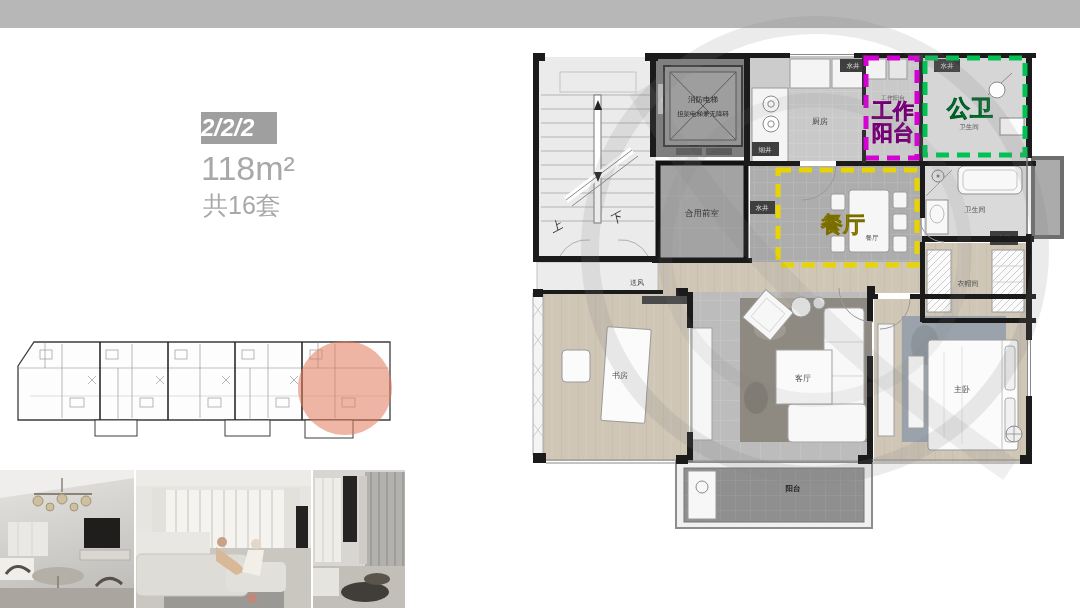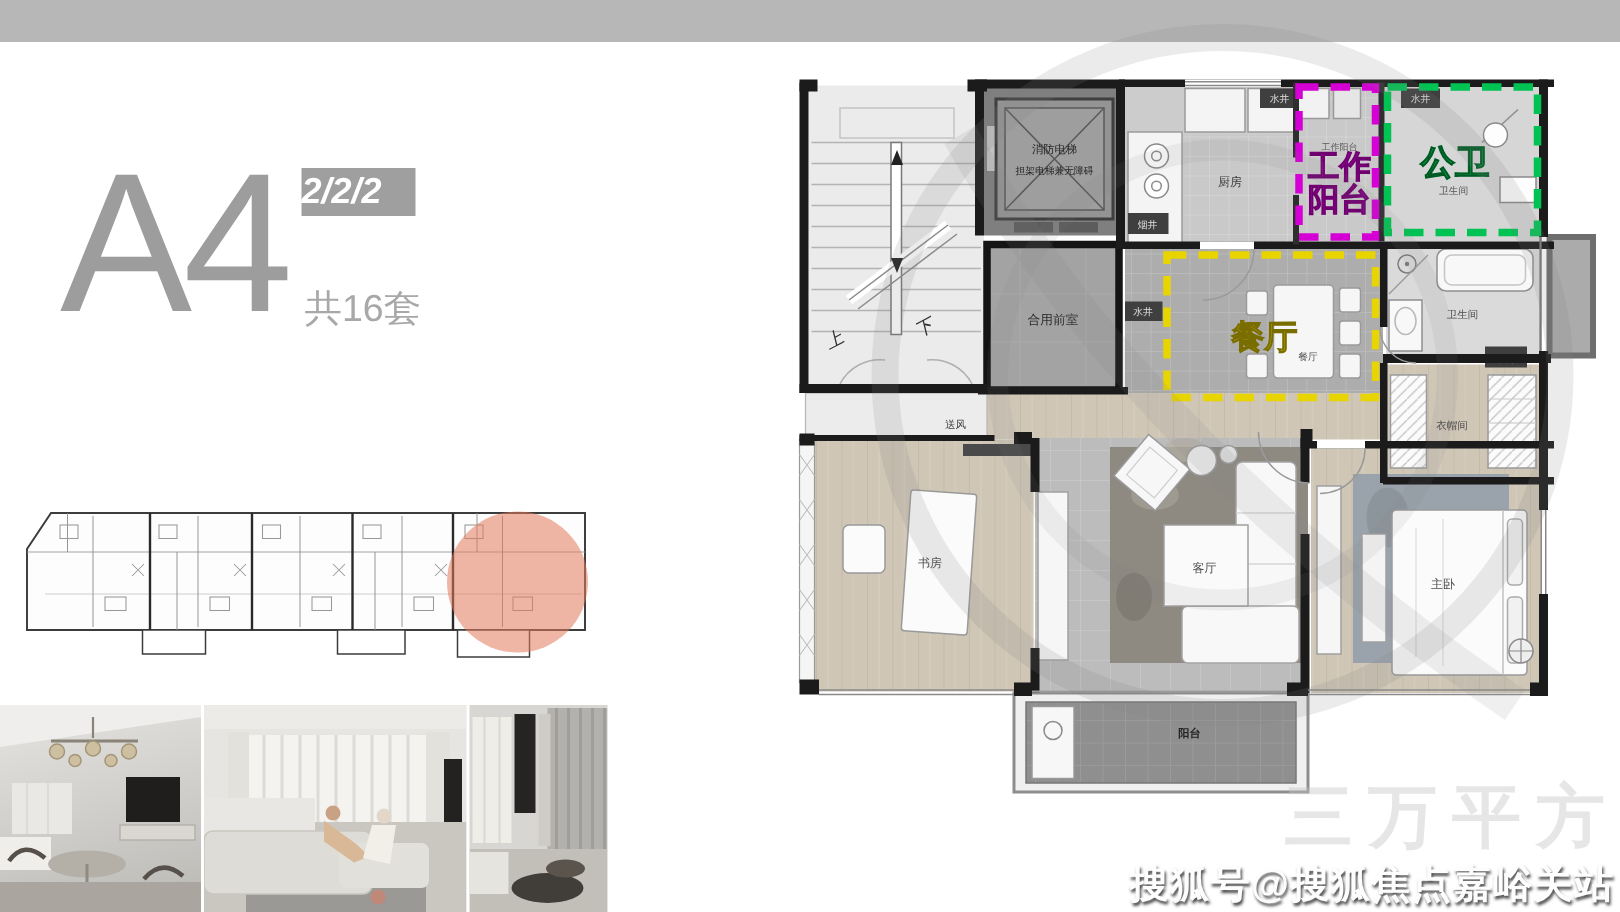--- a/index.html
+++ b/index.html
@@ -33,22 +33,22 @@
   #plan-layer{position:absolute;left:0;top:0;}
   text{font-family:"Liberation Sans","DejaVu Sans",sans-serif;}
 </style>
 </head>
 <body>
 
 <div id="page">
 
   <div id="header-bar"></div>
 
-  <div id="unit-code">A4</div>
   <div id="unit-spec-badge">2/2/2</div>
+  <div id="unit-area">118m²</div>
   <div id="unit-count">共16套</div>
 
   <svg id="plan-layer" width="1080" height="608" viewBox="0 0 1080 608">
     <defs>
       <pattern id="tileL" width="20" height="20" patternUnits="userSpaceOnUse">
         <rect width="20" height="20" fill="#bcbcbc"></rect>
         <path d="M20 0H0V20" fill="none" stroke="#cacaca" stroke-width="1"></path>
       </pattern>
       <pattern id="tileS" width="13" height="13" patternUnits="userSpaceOnUse">
         <rect width="13" height="13" fill="#c9c9c9"></rect>
@@ -422,16 +422,14 @@
         <path d="M58 2 V98 M66 2 V98 M74 2 V98 M82 2 V98 M90 2 V98"></path>
       </g>
       <rect x="46" y="6" width="8" height="88" fill="#cfccc7"></rect>
       <rect x="0" y="96" width="92" height="42" fill="#c2bfb9"></rect>
       <rect x="0" y="98" width="26" height="28" fill="#e6e4df"></rect>
       <ellipse cx="52" cy="122" rx="24" ry="10" fill="#413d39"></ellipse>
       <ellipse cx="64" cy="109" rx="13" ry="6" fill="#5a544d"></ellipse>
     </svg>
   </div>
 
-  <div id="watermark-ghost">三万平方</div>
-  <div id="watermark-sohu">搜狐号@搜狐焦点嘉峪关站</div>
 
 </div>
 
 </body></html>

